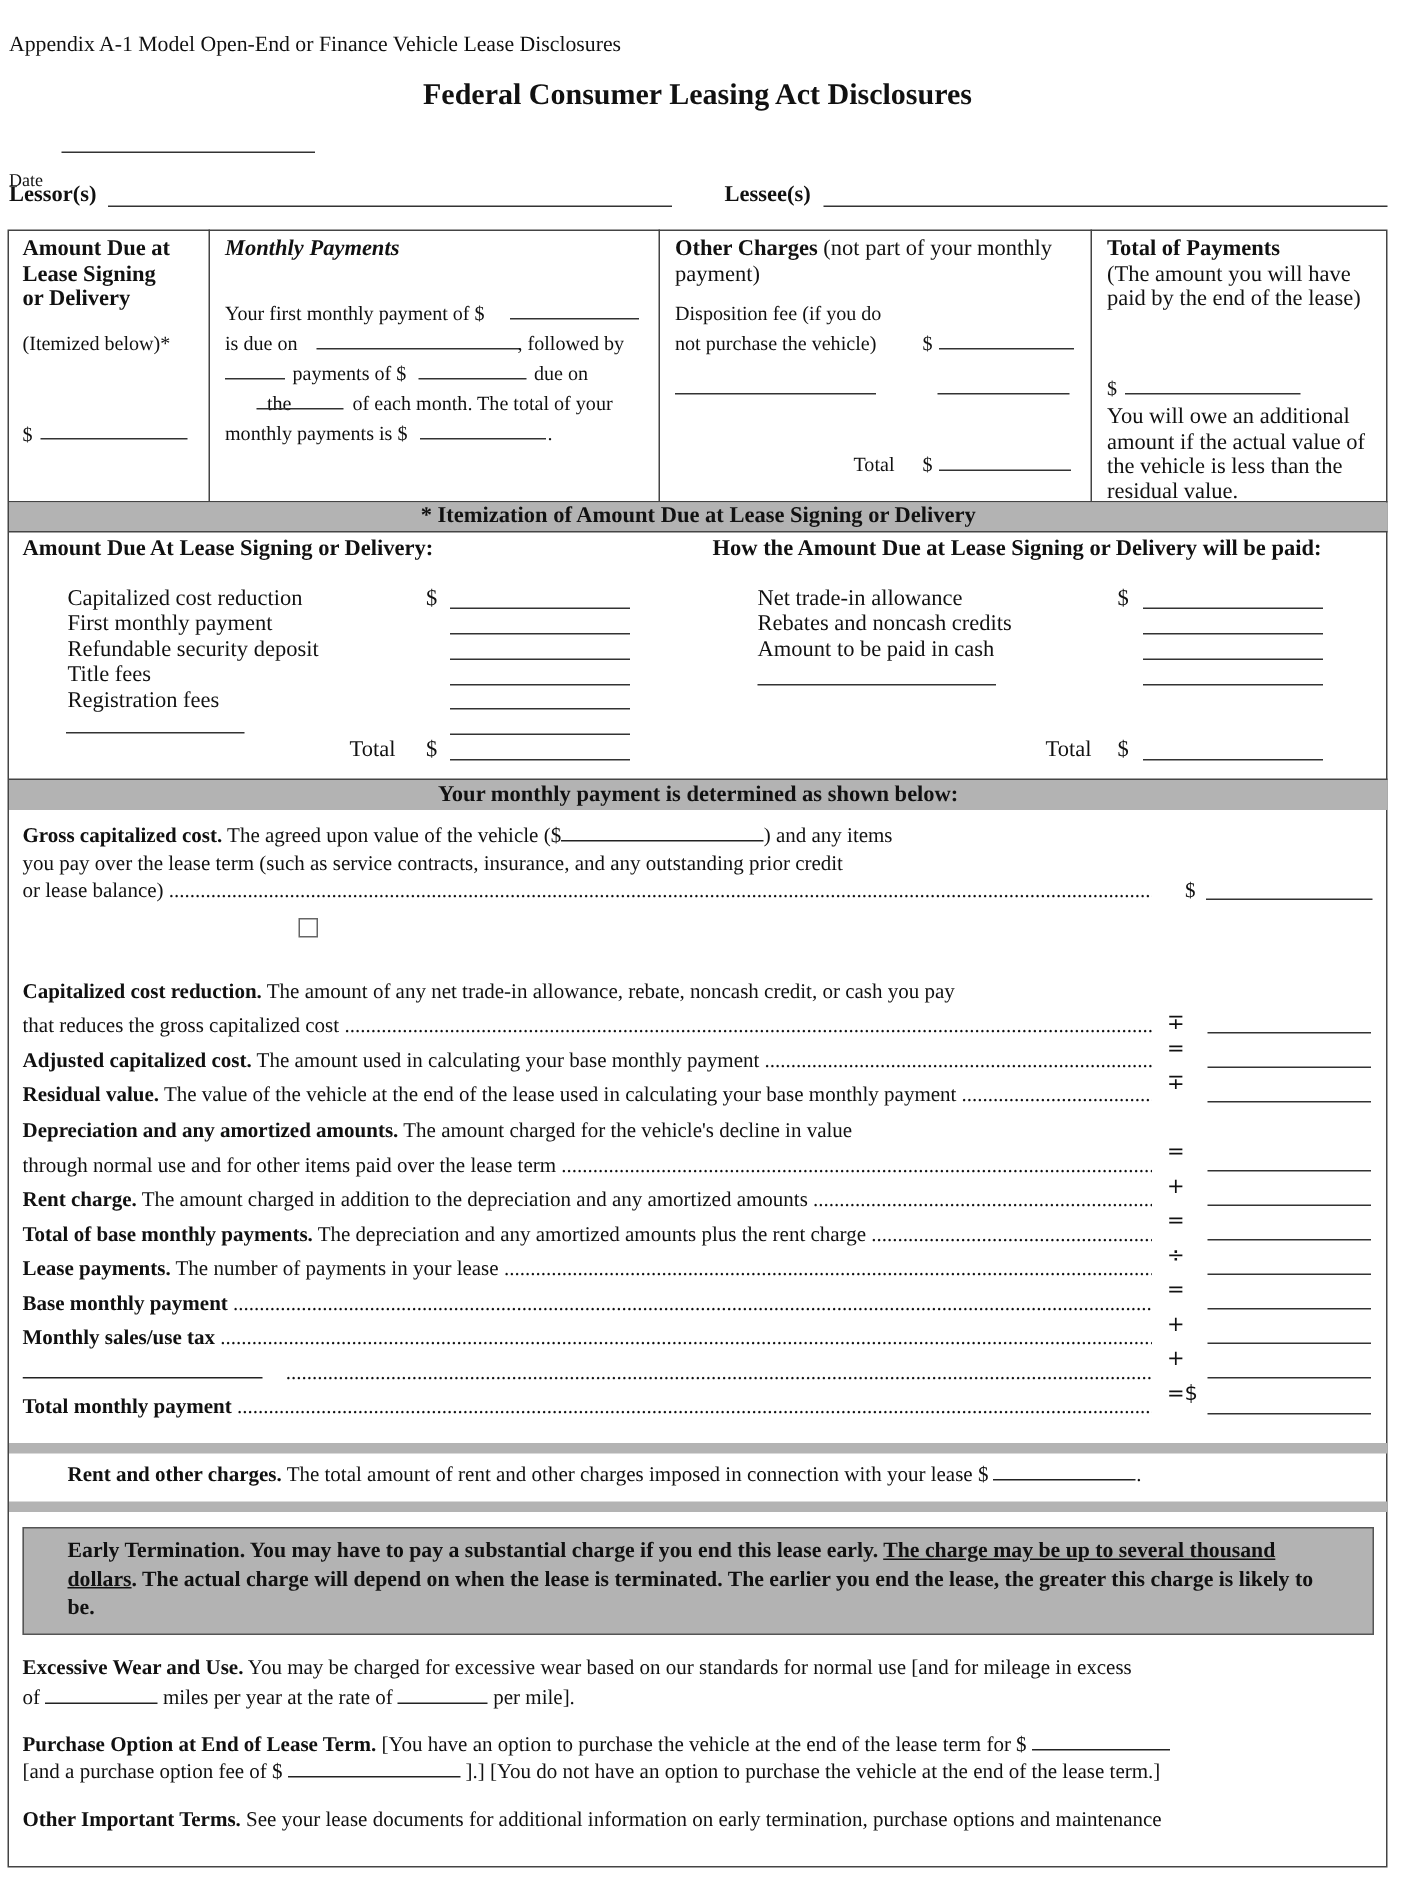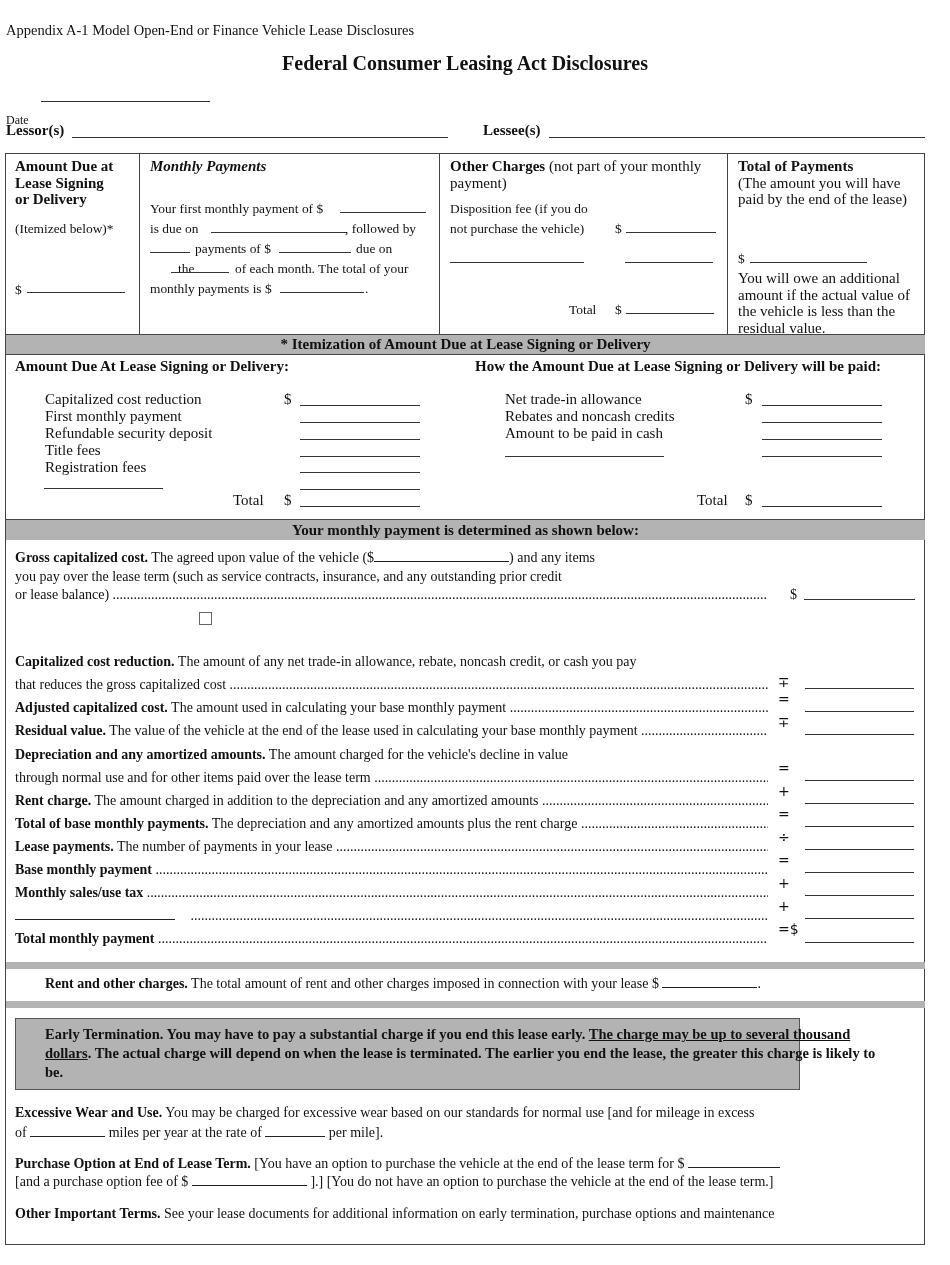--- a/index.html
+++ b/index.html
@@ -25,21 +25,21 @@
 
   .t15 { font-size: 15px; line-height: 16.5px; }
   .t14 { font-size: 14px; line-height: 16px; }
   .t13 { font-size: 13.4px; }
 
   .grayband { position: absolute; background: #b3b3b3; left: 6px; width: 919px; }
   .bandtext { width: 100%; text-align: center; font-weight: bold; font-size: 15px; line-height: 19px; }
 
   .dots { overflow: hidden; white-space: nowrap; }
   .sym { position: absolute; left: 778px; font-size: 14px; font-family: "DejaVu Sans", sans-serif; }
-  .early { position: absolute; left: 15px; top: 1018px; width: 785px; height: 72px; background: #b3b3b3; border: 1.5px solid #555; }
+  .early { position: absolute; left: 15px; top: 1018px; width: 901px; height: 72px; background: #b3b3b3; border: 1.5px solid #555; }
   .early-text { position: absolute; left: 29px; top: 6px; width: 850px; font-size: 14.5px; line-height: 19px; font-weight: bold; }
   .u { text-decoration: underline; }
   .checkbox { display: inline-block; width: 13px; height: 13px; border: 1px solid #666; vertical-align: -1px; margin-left: 6px; background: #fff; cursor: pointer; }
 </style>
 </head>
 <body>
 
 <div id="appendix" class="abs">Appendix A-1 Model Open-End or Finance Vehicle Lease Disclosures</div>
 <div id="title" class="abs">Federal Consumer Leasing Act Disclosures</div>
 <div id="date-label" class="abs">Date</div>

